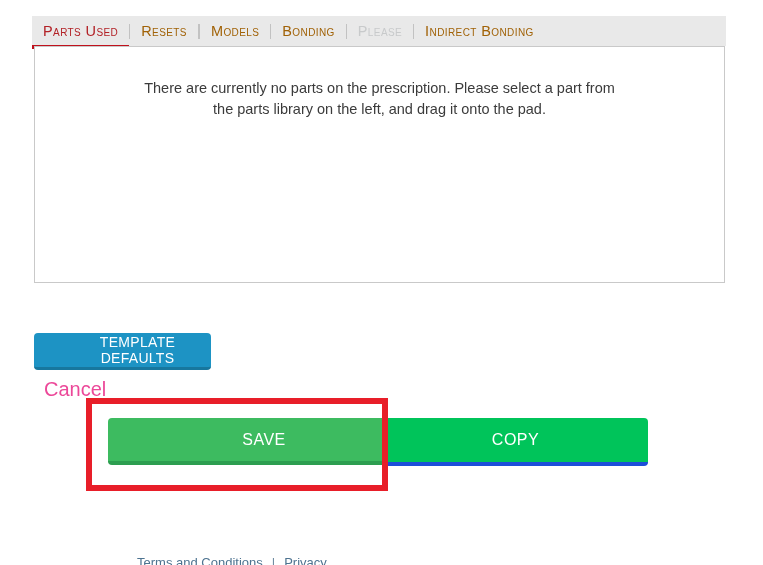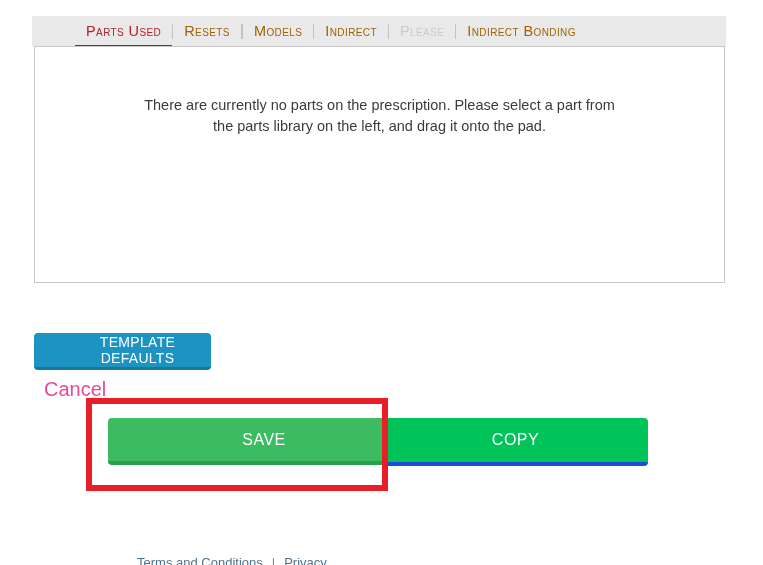--- a/index.html
+++ b/index.html
@@ -28,21 +28,21 @@
     height: 30px;
     display: flex;
     align-items: center;
     font-size: 14.5px;
     font-variant: small-caps;
     letter-spacing: 0.4px;
     color: #a16207;
     cursor: pointer;
     white-space: nowrap;
   }
-  .tab.active { color: #b22126; margin-left: 43px; }
+  .tab.active { color: #b22126; }
   .tab.active::after {
     content: "";
     position: absolute;
     left: 0; right: 0; bottom: -3px;
     height: 4px;
     background: #c0111c;
   }
   .tab.disabled { color: #c8cacb; cursor: default; }
   .tab-divider {
     width: 1px; height: 15px;
@@ -52,21 +52,21 @@
 
   
   .panel {
     position: absolute;
     left: 34px; top: 46px;
     width: 691px; height: 237px;
     background: #ffffff;
     border: 1px solid #c9c9c9;
   }
   .empty-message {
-    margin-top: 48px;
+    margin-top: 31px;
     text-align: center;
     font-size: 14.5px;
     line-height: 21px;
     color: #3b3b3b;
   }
 
   
   .btn-template-defaults {
     position: absolute;
     left: 34px; top: 333px;
@@ -155,21 +155,21 @@
     <div class="tab">
       <span>Resets</span>
     </div>
     <span class="tab-divider"></span>
     <span class="tab-divider"></span>
     <div class="tab">
       <span>Models</span>
     </div>
     <span class="tab-divider"></span>
     <div class="tab">
-      <span>Indirect</span>
+      <span>Bonding</span>
     </div>
     <span class="tab-divider"></span>
     <div class="tab disabled">
       <span>Please</span>
     </div>
     <span class="tab-divider"></span>
     <div class="tab">
       <span>Indirect Bonding</span>
     </div>
   </div>

